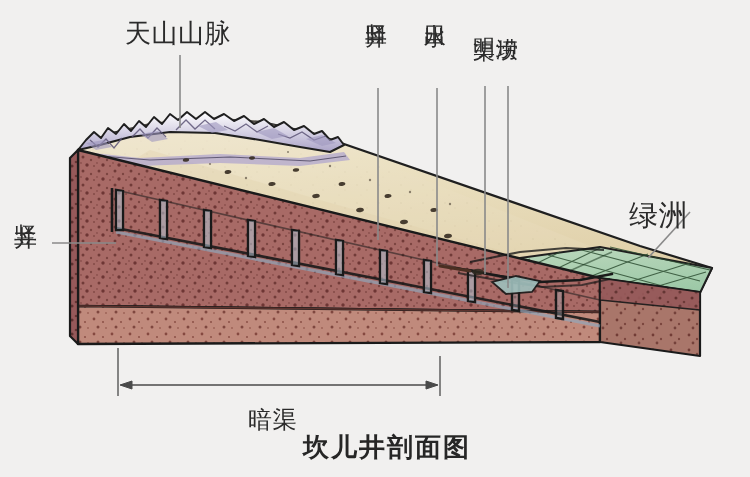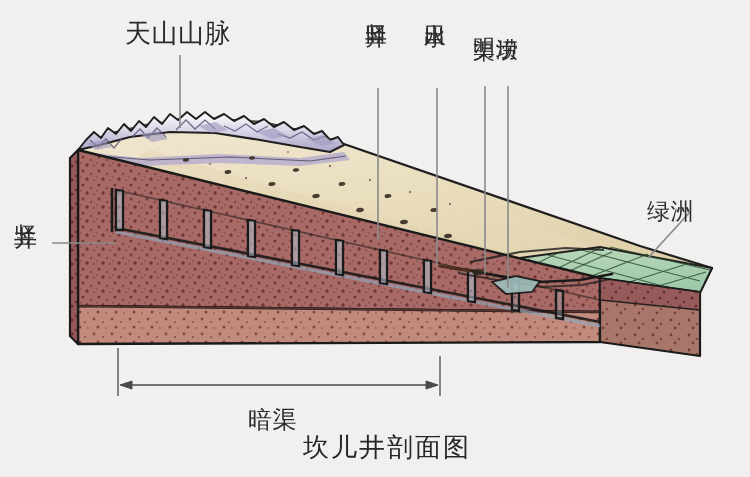--- a/index.html
+++ b/index.html
@@ -304,19 +304,19 @@
   <div class="lbl vert" style="left:365px;top:6px;font-size:22px;">竖井口</div>
 
   <div class="lbl vert" style="left:424px;top:6px;font-size:22px;">出水口</div>
 
   <div class="lbl vert" style="left:473px;top:20px;font-size:22px;">明渠</div>
 
   <div class="lbl vert" style="left:496px;top:20px;font-size:22px;">涝坝</div>
 
   <div class="lbl vert" style="left:14px;top:206px;font-size:23px;">竖井</div>
 
-  <div class="lbl" style="left:647px;top:200px;font-size:23px;">绿洲</div>
+  <div class="lbl" style="left:629px;top:200px;font-size:29px;">绿洲</div>
 
   <div class="lbl" style="left:248px;top:408px;font-size:24px;">暗渠</div>
 
-  <div class="caption" style="left:303px;top:430px;font-size:26px;">坎儿井剖面图</div>
+  <div class="caption" style="left:303px;top:430px;font-size:26px;font-weight:bold;">坎儿井剖面图</div>
 
 </div>
 
 </body></html>

